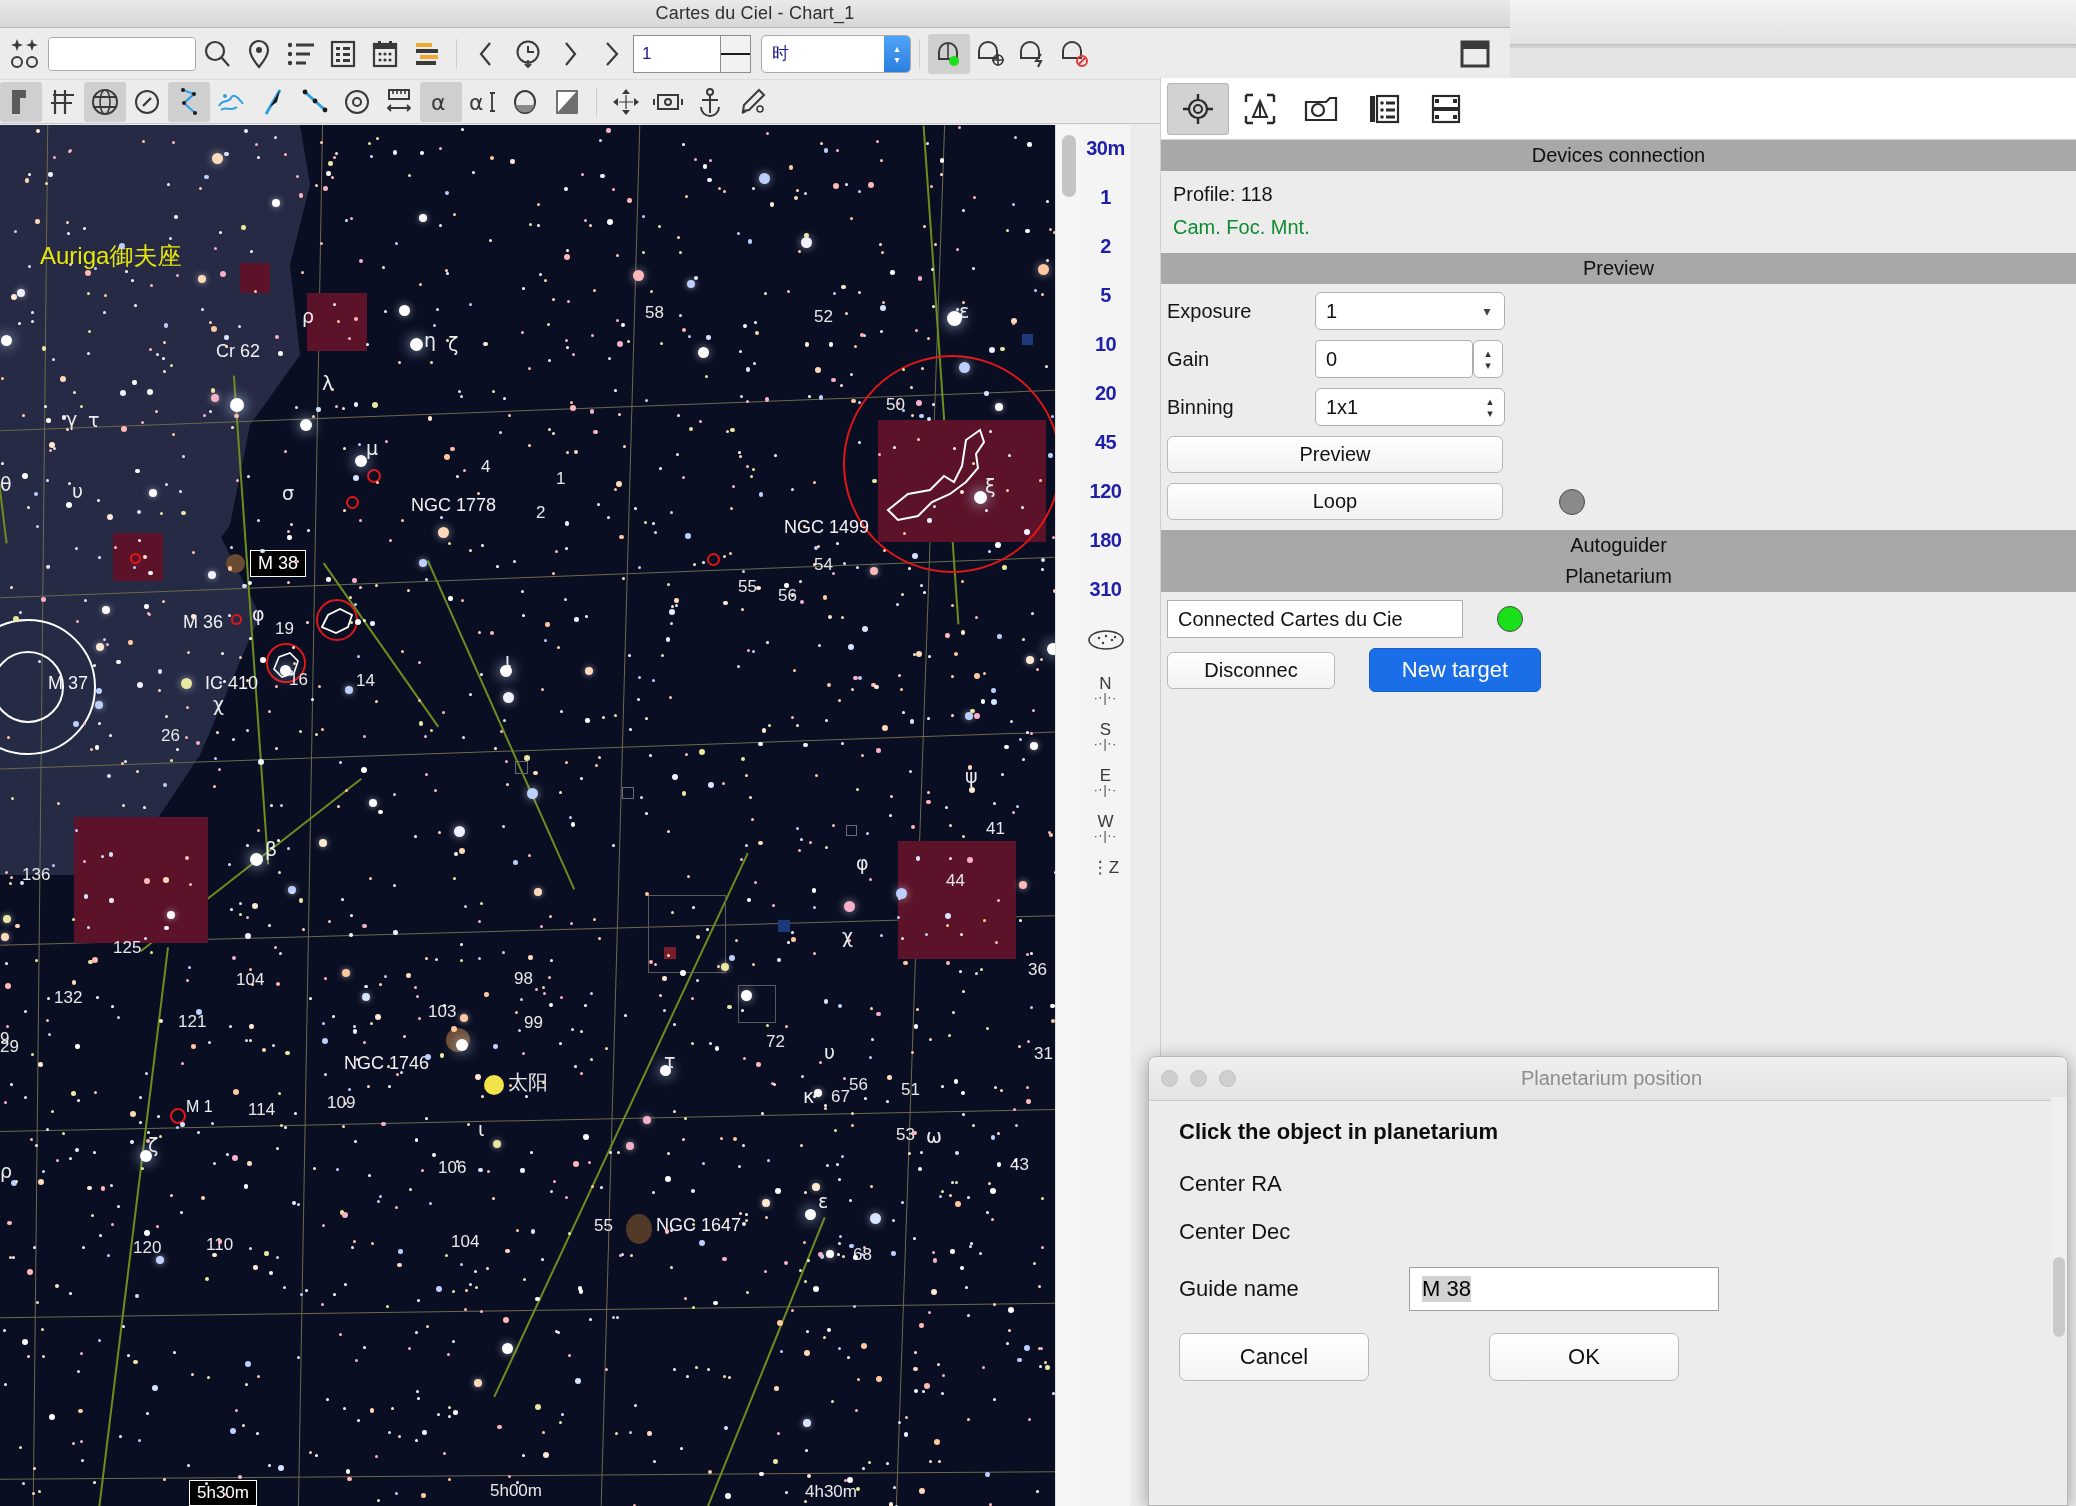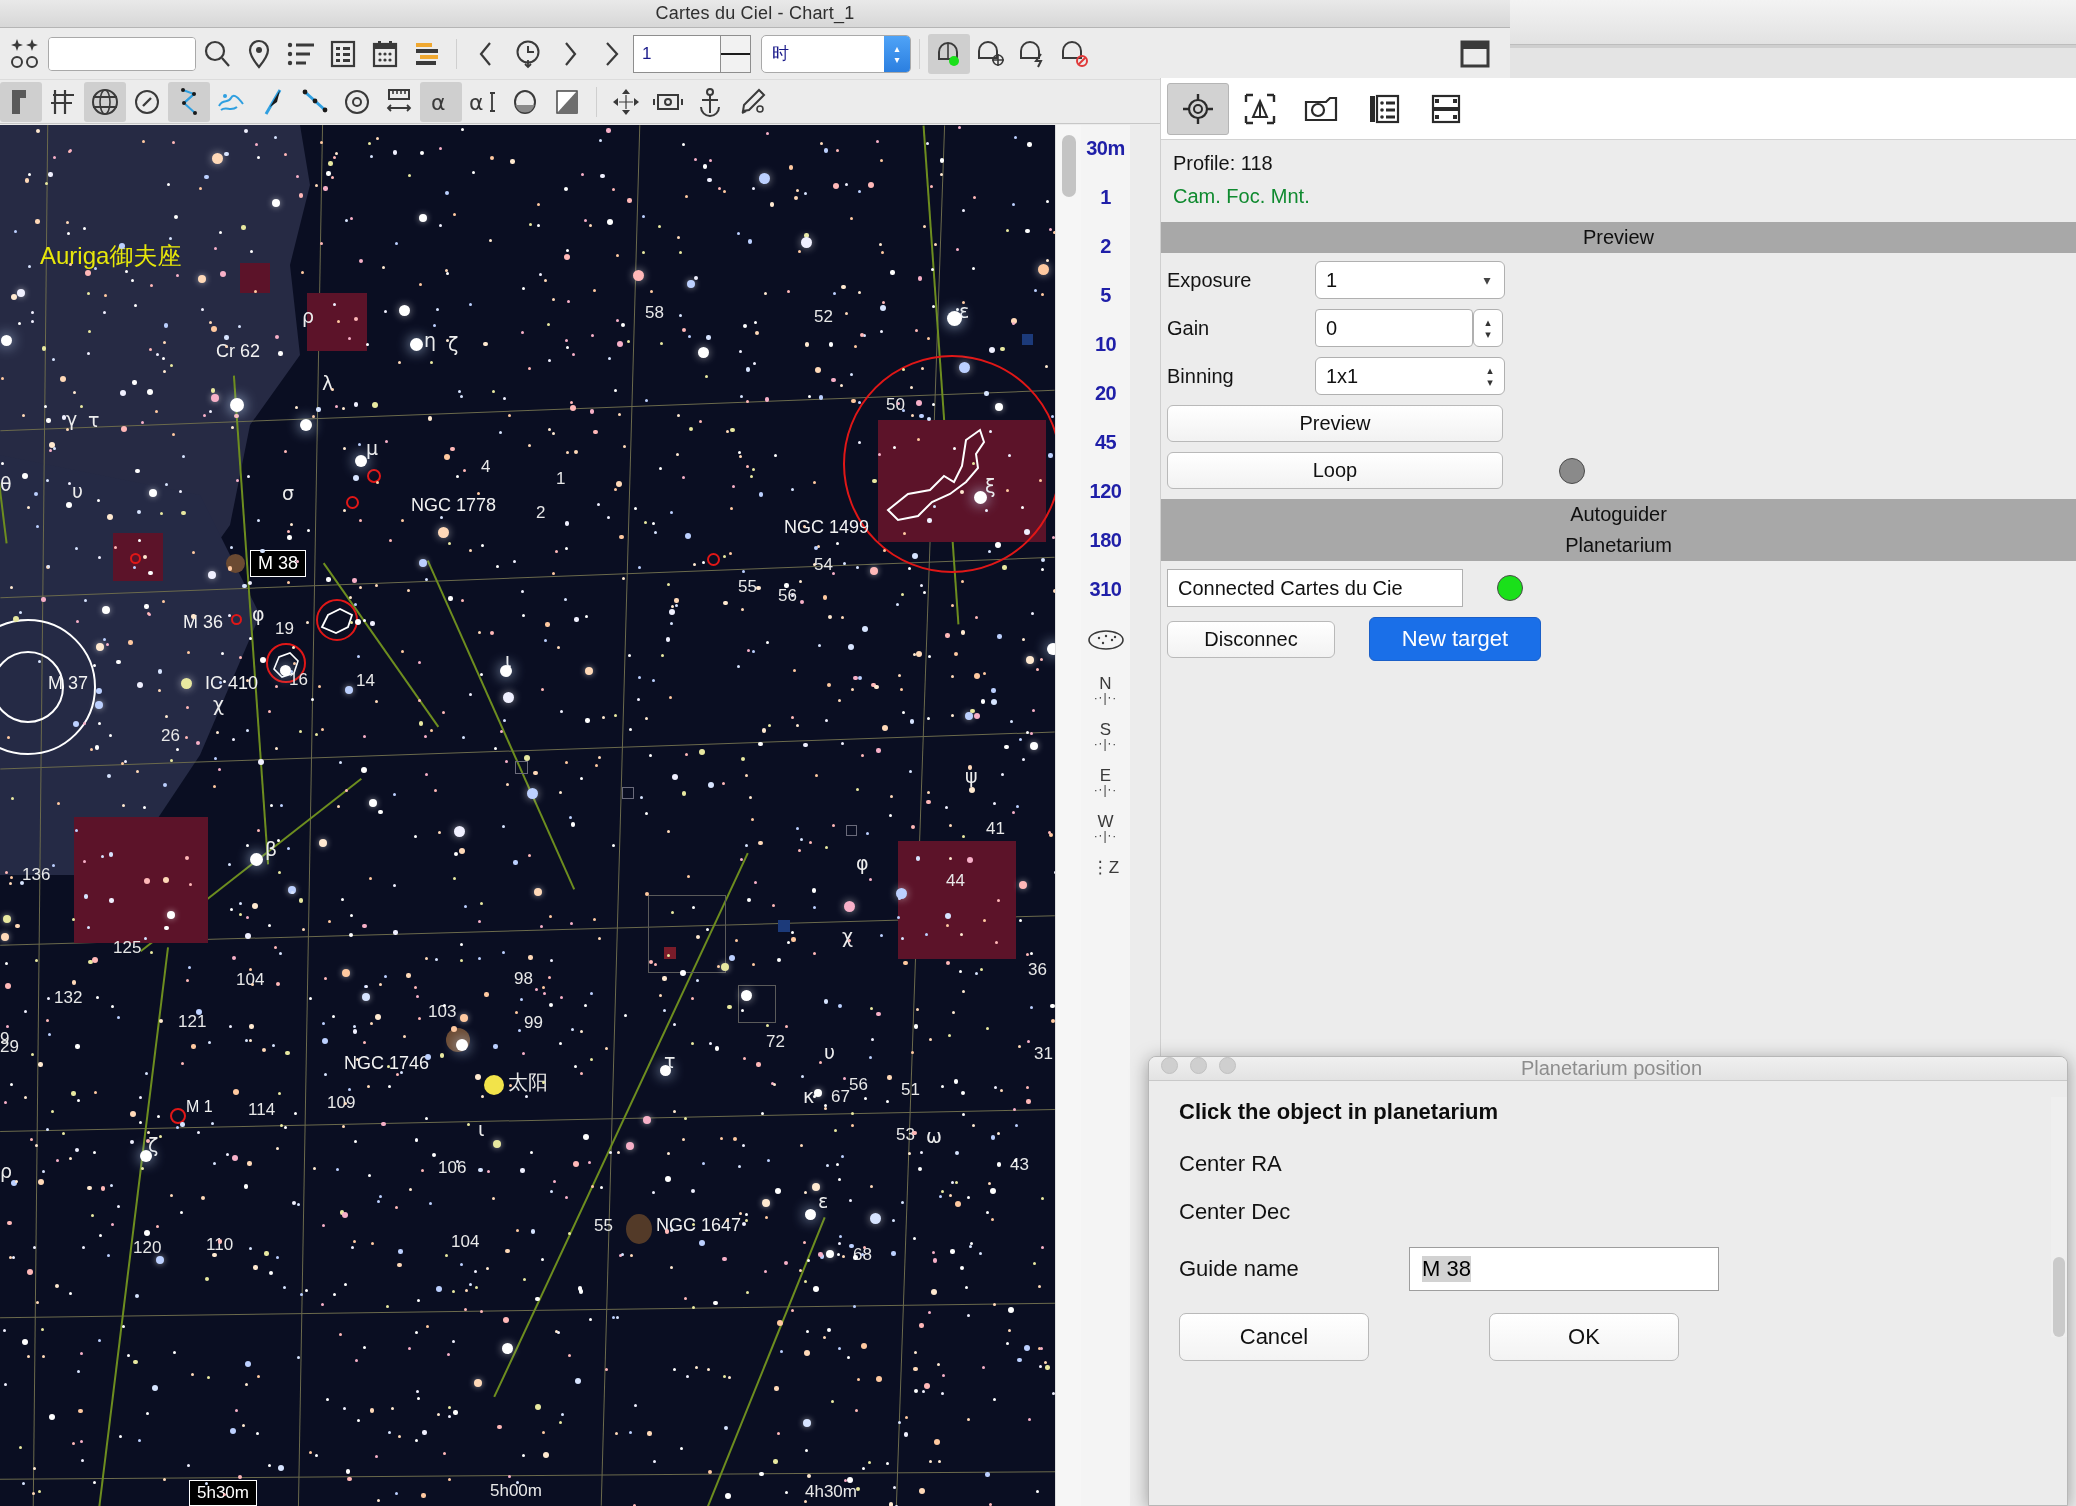--- a/index.html
+++ b/index.html
@@ -139,22 +139,22 @@
   .stepper2 { width:28px; height:100%; display:flex; flex-direction:column;
     align-items:center; justify-content:center; color:#333; font-size:11px; line-height:12px; }
 
   .newtarget { background:#1a6fe8; color:#fff; border:1px solid #1a5fc8;
     border-radius:6px; font-size:22px; padding:8px 0; width:172px; text-align:center; }
 
   
   #dialog { position:absolute; left:1148px; top:1056px; width:920px; height:450px;
     background:#ececec; border:1px solid #b7b7b7; border-radius:8px 8px 0 0;
     box-shadow:0 3px 18px rgba(0,0,0,.35); overflow:hidden; }
-  #dlg-title { height:24px; background:linear-gradient(#f0f0f0,#e3e3e3);
-    border-bottom:1px solid #c9c9c9; display:flex; align-items:flex-start; }
+  #dlg-title { height:44px; background:linear-gradient(#f0f0f0,#e3e3e3);
+    border-bottom:1px solid #c9c9c9; display:flex; align-items:center; }
   .traffic { width:17px; height:17px; border-radius:50%; background:#cfcfcf;
     border:1px solid #c0c0c0; margin-left:12px; }
   #dlg-title .t { flex:1; text-align:center; font-size:20px; color:#8d8d8d;
     margin-right:80px; }
   #dlg-body { padding:18px 30px; }
   #dlg-body h3 { font-size:22px; margin-bottom:26px; color:#0d0d0d; }
   .drow { display:flex; align-items:center; margin-bottom:22px; }
   .drow .dl { width:230px; font-size:22px; color:#121212; }
   .dinput { width:310px; height:44px; border:1px solid #9e9e9e; background:#fff;
     font-size:22px; display:flex; align-items:center; padding-left:12px; }
@@ -2214,20 +2214,21 @@
             <rect x="3" y="3" width="26" height="26" fill="none" stroke="#2a2a2a" stroke-width="2.2"></rect>
             <rect x="3" y="14" width="26" height="4" fill="#2a2a2a"></rect>
             <rect x="5" y="6" width="4" height="4" fill="#2a2a2a"></rect>
             <rect x="5" y="22" width="4" height="4" fill="#2a2a2a"></rect>
             <rect x="23" y="6" width="4" height="4" fill="#2a2a2a"></rect>
             <rect x="23" y="22" width="4" height="4" fill="#2a2a2a"></rect>
           </svg>
       </div>
     </div>
 
+    <div class="sect-head">Devices connection</div>
     <div class="panel-body">
       <div class="profile-line">Profile: 118</div>
       <div class="camstat">Cam. Foc. Mnt.</div>
     </div>
 
     <div class="sect-head">Preview</div>
     <div class="panel-body">
       <div class="row">
         <span class="lbl" style="width:148px">Exposure</span>
         <div class="fld round" style="width:190px">

